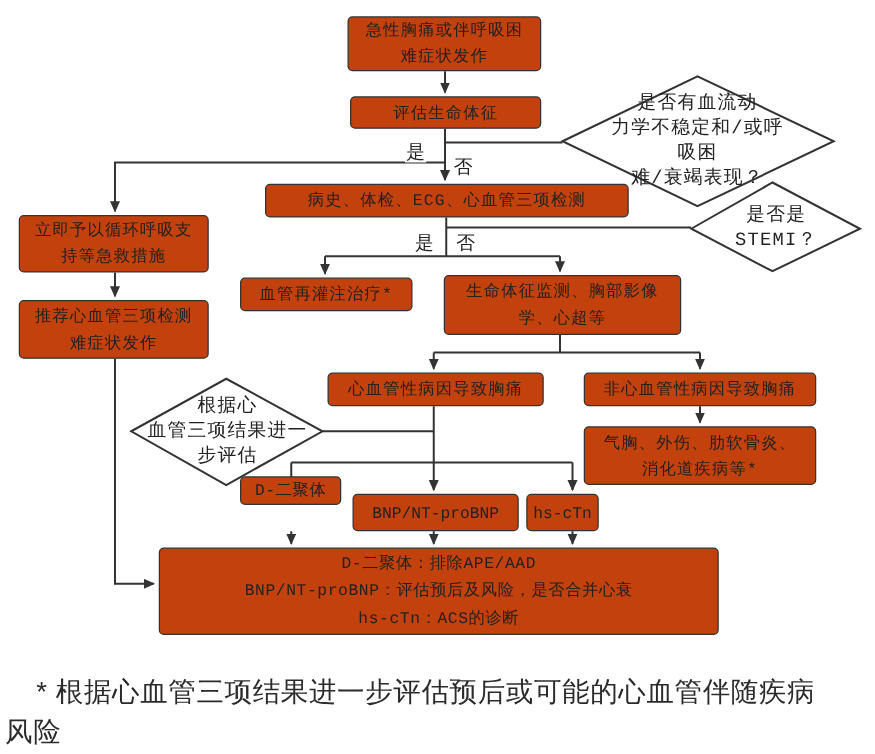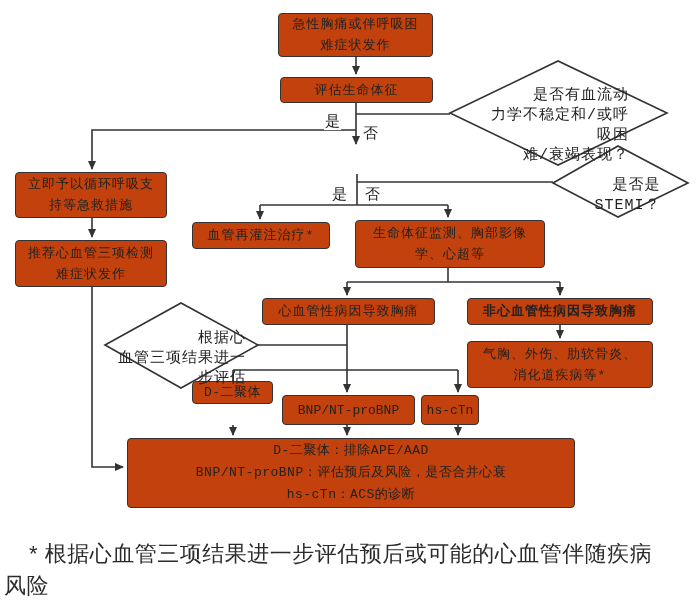--- a/index.html
+++ b/index.html
@@ -10,22 +10,22 @@
   #connectors{position:absolute;left:0;top:0;z-index:0;}
   .node{
     position:absolute;box-sizing:border-box;z-index:2;
     border:1.6px solid #333;border-radius:4px;background:#c2410c;
     display:flex;align-items:center;justify-content:center;
     text-align:center;white-space:pre-line;
     font-size:13px;line-height:21px;letter-spacing:1px;color:#222;
   }
   .dtext{
     position:absolute;z-index:2;transform:translate(-50%,-50%);
-    text-align:right;white-space:pre-line;
-    font-size:15px;line-height:20px;letter-spacing:1px;color:#222;margin-top:13px;
+    text-align:center;white-space:pre-line;
+    font-size:15px;line-height:20px;letter-spacing:1px;color:#222;
   }
   .blabel{
     position:absolute;z-index:3;font-size:15px;line-height:15px;
     letter-spacing:0;color:#222;background:#fff;padding:0 1px;
   }
   .footnote{
     position:absolute;left:4px;top:538px;width:694px;z-index:2;
     font-family:Liberation Sans, sans-serif;font-size:22px;line-height:32px;
     color:#2b2b2b;text-indent:25px;white-space:pre-line;letter-spacing:0.5px;
   }
@@ -86,29 +86,30 @@
     <g stroke="#333" stroke-width="1.6" fill="#fff">
       <polygon points="450,113 558,61 667,113 558,165"></polygon>
       <polygon points="553,183 618,146 688,183 618,217"></polygon>
       <polygon points="105,345 181,303 258,345 181,388"></polygon>
     </g>
   </svg>
 
   <div class="node" style="left:278px;top:13px;width:155px;height:44px;">急性胸痛或伴呼吸困
 难症状发作</div>
   <div class="node" style="left:280px;top:77px;width:153px;height:26px;">评估生命体征</div>
+  <div class="node" style="left:212px;top:147px;width:291px;height:27px;">病史、体检、ECG、心血管三项检测</div>
   <div class="node" style="left:15px;top:172px;width:152px;height:46px;">立即予以循环呼吸支
 持等急救措施</div>
   <div class="node" style="left:15px;top:240px;width:152px;height:47px;">推荐心血管三项检测
 难症状发作</div>
   <div class="node" style="left:192px;top:222px;width:138px;height:27px;">血管再灌注治疗*</div>
   <div class="node" style="left:355px;top:220px;width:190px;height:48px;">生命体征监测、胸部影像
 学、心超等</div>
   <div class="node" style="left:262px;top:298px;width:173px;height:27px;">心血管性病因导致胸痛</div>
-  <div class="node" style="left:467px;top:298px;width:186px;height:27px;font-weight:bold;">非心血管性病因导致胸痛</div>
+  <div class="node" style="left:467px;top:298px;width:186px;height:27px;">非心血管性病因导致胸痛</div>
   <div class="node" style="left:467px;top:341px;width:186px;height:47px;">气胸、外伤、肋软骨炎、
 消化道疾病等*</div>
   <div class="node" style="left:192px;top:381px;width:81px;height:23px;letter-spacing:0.5px;">D-二聚体</div>
   <div class="node" style="left:282px;top:395px;width:133px;height:30px;letter-spacing:0;">BNP/NT-proBNP</div>
   <div class="node" style="left:421px;top:395px;width:58px;height:30px;letter-spacing:0;">hs-cTn</div>
   <div class="node" style="left:127px;top:438px;width:448px;height:70px;line-height:22px;letter-spacing:0.5px;">D-二聚体：排除APE/AAD
 BNP/NT-proBNP：评估预后及风险，是否合并心衰
 hs-cTn：ACS的诊断</div>
 
   <div class="dtext" style="left:558px;top:113px;">是否有血流动

